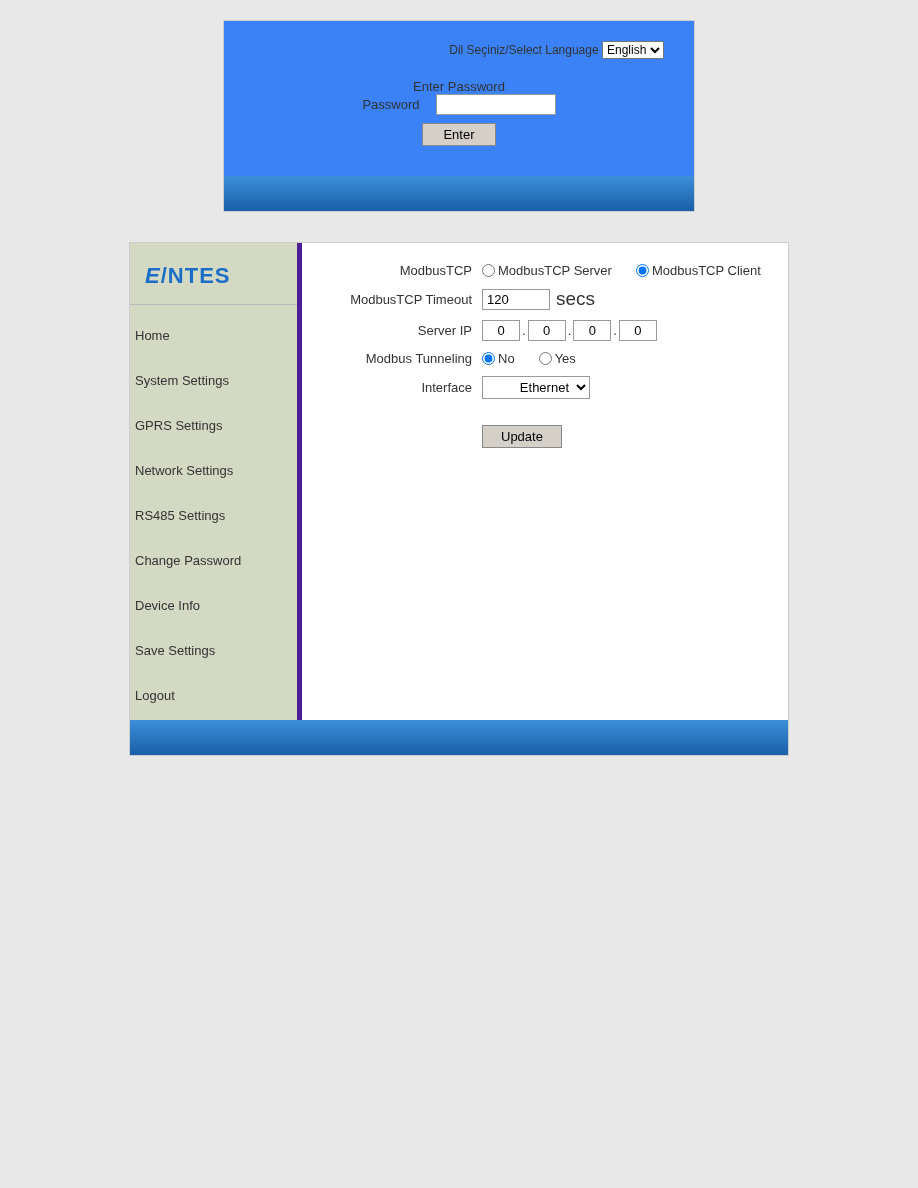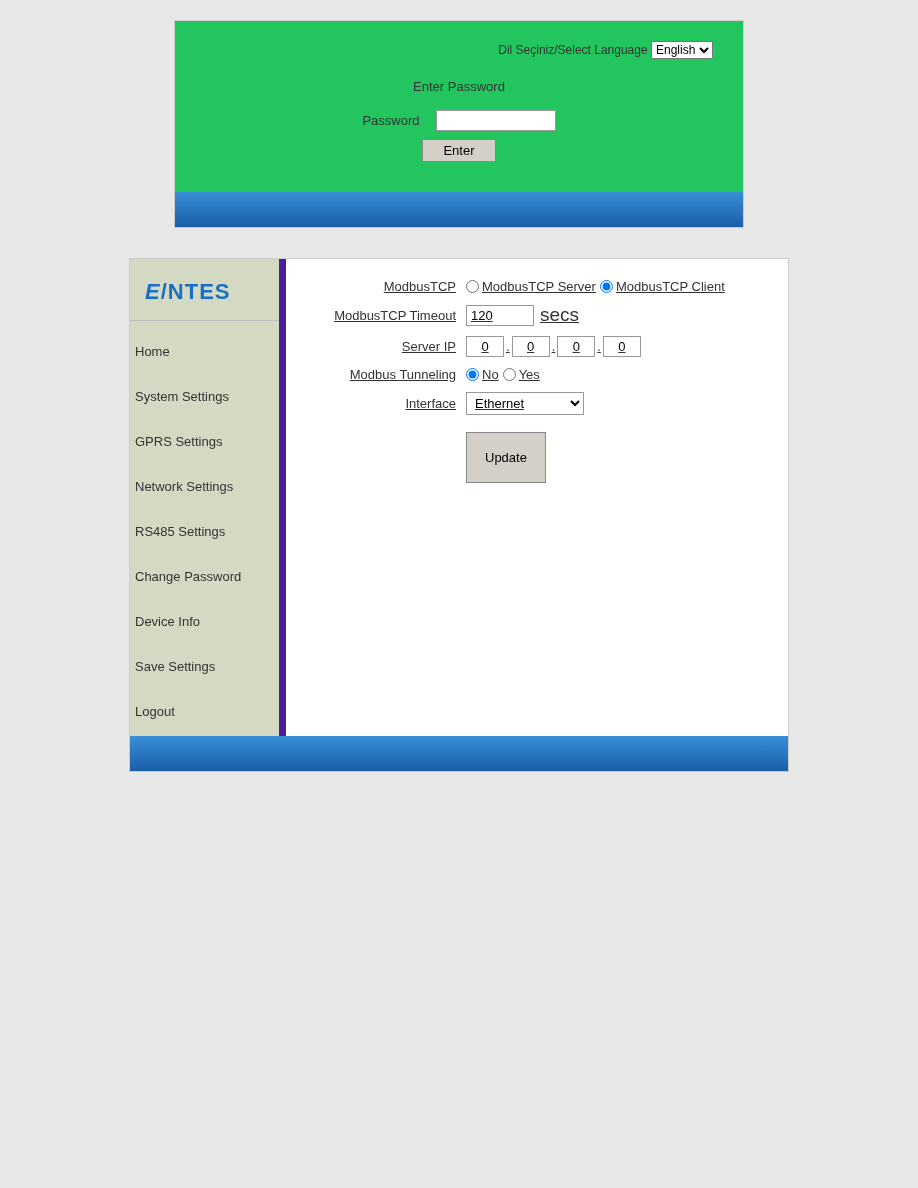--- a/index.html
+++ b/index.html
@@ -6,23 +6,23 @@
     body {
       background: #e8e8e8;
       font-family: Arial, sans-serif;
       font-size: 13px;
       color: #333;
       padding: 20px;
     }
 
     
     .login-panel {
-      background: #22c55e;
+      background: #3b82f6;
       border: 1px solid #ccc;
-      width: 570px;
+      width: 472px;
       margin: 0 auto 30px auto;
     }
     .login-content {
       padding: 20px 30px 20px 30px;
     }
     .lang-row {
       text-align: right;
       font-size: 12px;
       margin-bottom: 20px;
     }
@@ -33,21 +33,20 @@
       text-align: center;
       font-size: 13px;
       margin-bottom: 0;
     }
     .login-form-row {
       display: flex;
       align-items: center;
       justify-content: center;
       margin-bottom: 8px;
       gap: 16px;
-      margin-top: 16px;
     }
     .login-form-row label {
       font-size: 13px;
     }
     .login-form-row input[type="password"] {
       border: 1px solid #999;
       padding: 2px 4px;
       width: 120px;
       font-size: 13px;
     }
@@ -75,21 +74,21 @@
       margin: 0 auto;
     }
     .main-inner {
       display: flex;
       min-height: 340px;
     }
 
     
     .sidebar {
       background: #d4d9c4;
-      width: 149px;
+      width: 167px;
       flex-shrink: 0;
       padding: 10px 0;
     }
     .logo-area {
       padding: 10px 15px 15px 15px;
       border-bottom: 1px solid #bbb;
       margin-bottom: 5px;
     }
     .logo-text {
       font-size: 22px;
@@ -107,22 +106,21 @@
       font-size: 13px;
       color: #333;
       display: block;
       margin-top: 16px;
     }
 
     
     .content-area {
       flex: 1;
       padding: 20px 25px;
-      border-left: 7px solid #4c1d95;
-      text-decoration: underline;
+      border-left: 5px solid #4c1d95;
     }
 
     .field-row {
       display: flex;
       align-items: center;
       margin-bottom: 10px;
       gap: 10px;
     }
     .field-label {
       width: 145px;
@@ -131,21 +129,21 @@
       flex-shrink: 0;
     }
     .field-value {
       display: flex;
       align-items: center;
       gap: 6px;
     }
     .radio-group {
       display: flex;
       align-items: flex-start;
-      gap: 4px;
+      gap: 24px;
     }
     .radio-option {
       display: flex;
       align-items: center;
       gap: 3px;
       font-size: 13px;
     }
     .text-input {
       border: 1px solid #999;
       padding: 2px 4px;
@@ -170,30 +168,31 @@
       width: 38px;
       text-align: center;
     }
     .ip-dot {
       font-size: 13px;
     }
     .select-input {
       border: 1px solid #999;
       padding: 2px 4px;
       font-size: 13px;
-      width: 118px;
+      width: 108px;
       background: #fff;
+      text-align: right;
     }
     .update-btn {
       background: #d4d0c8;
       border: 1px solid #888;
-      padding: 17px 18px;
+      padding: 3px 18px;
       font-size: 13px;
       cursor: pointer;
-      margin-top: 7px;
+      margin-top: 16px;
       margin-left: 155px;
     }
   </style>
 </head>
 <body>
 
 <div class="login-panel">
   <div class="login-content">
     <div class="lang-row">
       <span>Dil Seçiniz/Select Language</span>

